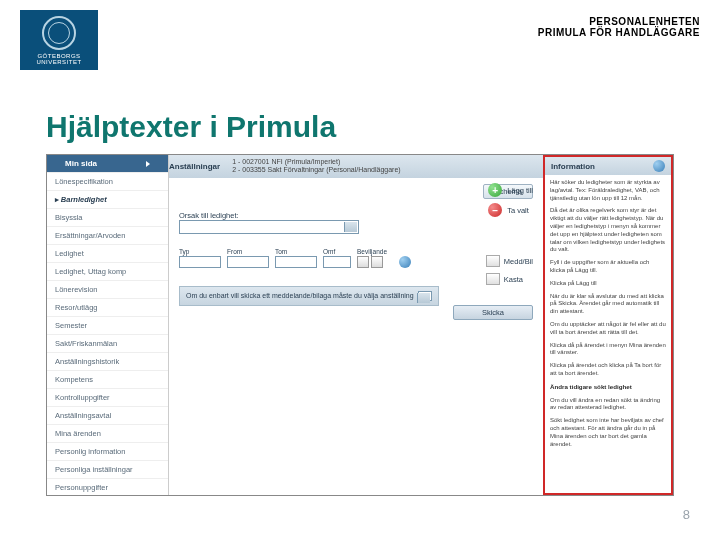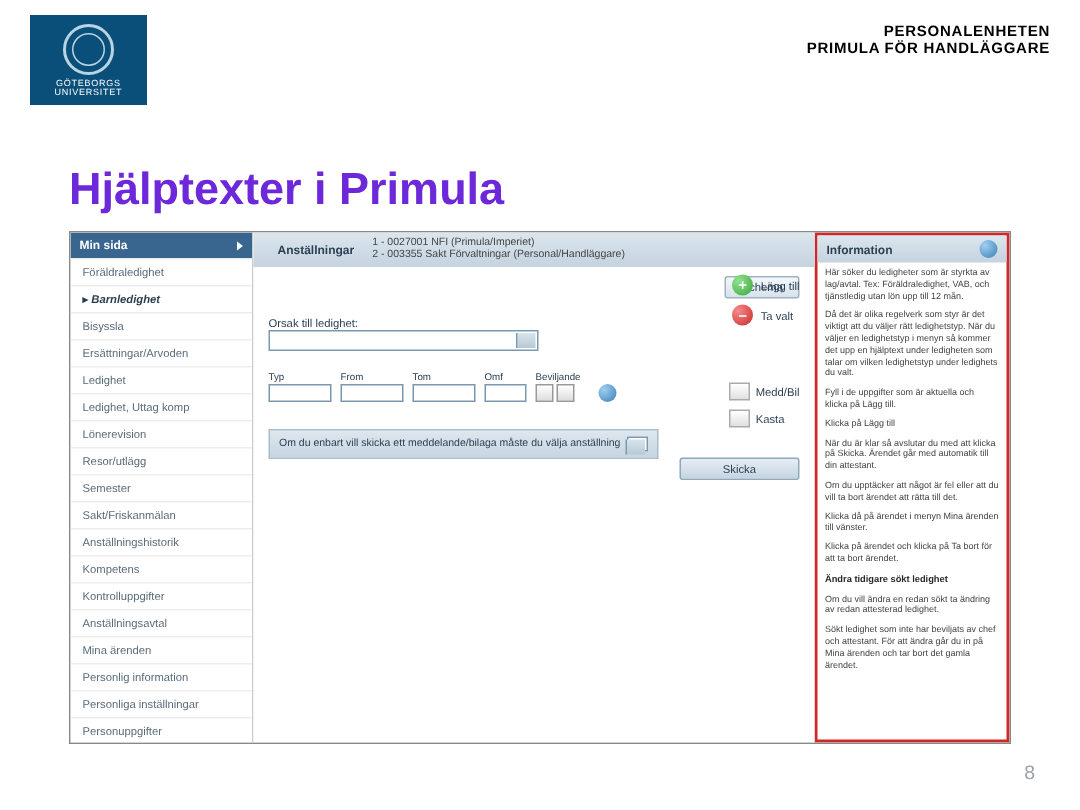--- a/index.html
+++ b/index.html
@@ -5,35 +5,35 @@
   * { box-sizing: border-box; margin: 0; padding: 0; }
   body { width: 720px; height: 540px; background: #fff; font-family: Arial, sans-serif; position: relative; overflow: hidden; }
 
   .header { display: flex; align-items: flex-start; padding: 10px 20px 0 20px; }
   .logo-block { width: 78px; height: 60px; background: #0a4f7a; display: flex; flex-direction: column; align-items: center; justify-content: center; }
   .logo-circle { width: 34px; height: 34px; border: 2px solid #b8d4e3; border-radius: 50%; margin-bottom: 3px; position: relative; }
   .logo-circle::after { content: ""; position: absolute; inset: 4px; border: 1px solid #b8d4e3; border-radius: 50%; }
   .logo-text { color: #fff; font-size: 6px; text-align: center; line-height: 1; letter-spacing: 0.5px; }
   .header-right { margin-left: auto; text-align: right; font-size: 10px; font-weight: bold; letter-spacing: 0.5px; color: #000; padding-top: 6px; }
 
-  h1.page-title { font-size: 30px; font-weight: bold; margin: 40px 1px 10px 46px; color: #6d28d9; }
+  h1.page-title { font-size: 30px; font-weight: bold; margin: 40px 1px 10px 46px; color: #0f766e; }
 
   .app-frame { margin: 0 46px 0 46px; border: 1px solid #888; height: 342px; display: flex; font-size: 8px; overflow: hidden; background: #fff; position: relative; }
 
   
   .sidebar { width: 122px; background: #fff; border-right: 1px solid #ccc; }
-  .side-head { background: #38668f; color: #fff; padding: 4px 6px; font-weight: bold; display: flex; align-items: center; gap: 4px; justify-content: space-between; }
+  .side-head { background: #38668f; color: #fff; padding: 4px 18px; font-weight: bold; display: flex; align-items: center; gap: 4px; justify-content: space-between; }
   .chev { width: 0; height: 0; border-top: 3px solid transparent; border-bottom: 3px solid transparent; border-left: 4px solid #fff; margin-left: auto; }
   .side-item { padding: 4px 8px; color: #5a6b7a; font-size: 7.5px; border-top: 1px solid #eee; }
   .side-item.active { font-weight: bold; font-style: italic; color: #2a3f52; }
   .side-item.active::before { content: "▸ "; font-style: normal; }
 
   
   .main { flex: 1; padding: 0; position: relative; background: #fff; }
-  .main-head { background: linear-gradient(#dce6ee,#c4d3df); padding: 3px 16px; color: #2a3f52; font-weight: bold; display: flex; gap: 12px; align-items: center; }
+  .main-head { background: linear-gradient(#dce6ee,#c4d3df); padding: 3px 0; color: #2a3f52; font-weight: bold; display: flex; gap: 12px; align-items: center; }
   .main-head .subinfo { font-weight: normal; font-size: 7px; color: #444; line-height: 1.2; }
   .scheme-btn { float: right; margin: 6px 10px; background: linear-gradient(#f4f8fb,#d7e2eb); border: 1px solid #9fb2c2; border-radius: 2px; padding: 2px 10px; font-size: 7.5px; color: #2a3f52; }
 
   .form-area { clear: both; padding: 6px 10px; }
   .label { color: #2a3f52; font-size: 7.5px; }
   .sel { width: 180px; height: 14px; border: 1px solid #7a99b0; background: #fff; display: inline-block; position: relative; vertical-align: middle; }
   .sel::after { content: ""; position: absolute; right: 1px; top: 1px; width: 12px; height: 10px; background: linear-gradient(#d9e4ec,#b7c9d6); border-left: 1px solid #7a99b0; }
 
   .actions-col { position: absolute; right: 10px; top: 28px; display: flex; flex-direction: column; gap: 6px; }
   .act-row { display: flex; align-items: center; gap: 5px; font-size: 7.5px; color: #2a3f52; }
@@ -84,21 +84,21 @@
 
 <h1 class="page-title">Hjälptexter i Primula</h1>
 
 <div class="app-frame">
 
   <div class="sidebar">
     <div class="side-head">
       <span>Min sida</span>
       <span class="chev"></span>
     </div>
-    <div class="side-item">Föräldraledighet</div>
+    <div class="side-item">Lönespecifikation</div>
     <div class="side-item active">Barnledighet</div>
     <div class="side-item">Bisyssla</div>
     <div class="side-item">Ersättningar/Arvoden</div>
     <div class="side-item">Ledighet</div>
     <div class="side-item">Ledighet, Uttag komp</div>
     <div class="side-item">Lönerevision</div>
     <div class="side-item">Resor/utlägg</div>
     <div class="side-item">Semester</div>
     <div class="side-item">Sakt/Friskanmälan</div>
     <div class="side-item">Anställningshistorik</div>

